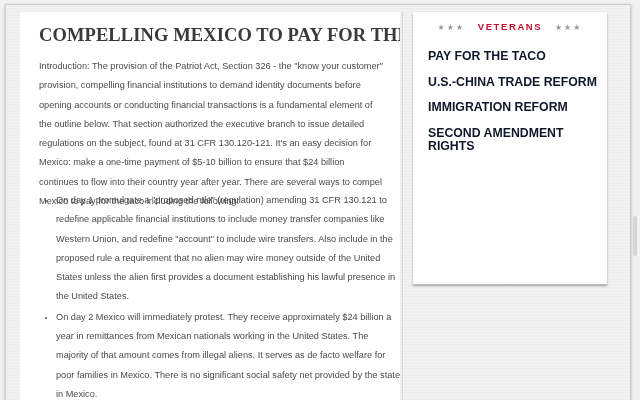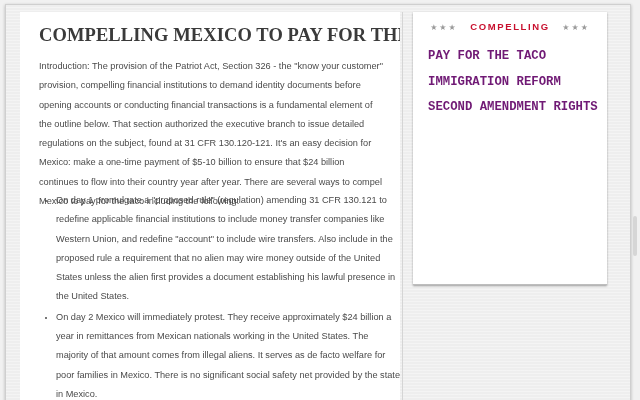--- a/index.html
+++ b/index.html
@@ -48,22 +48,22 @@
     border-bottom:1px solid #bdbdbd;
   }
   .positions-head {
     position:absolute; left:0; top:9px; width:100%; text-align:center;
     font-size:9.5px; white-space:nowrap;
   }
   .stars { color:#9a9a9a; font-size:8px; letter-spacing:2px; }
   .pos-title { color:#c8102e; font-weight:bold; letter-spacing:1.6px; margin:0 10px; }
   .pos-list { position:absolute; left:15px; top:38px; width:178px; margin:0; padding:0; list-style:none; }
   .pos-list li {
-    font-family:Liberation Mono, monospace; font-weight:bold;
-    font-size:12.3px; line-height:13.5px; color:#701a75;
+    font-family:Liberation Sans, sans-serif; font-weight:bold;
+    font-size:12.3px; line-height:13.5px; color:#0f172a;
     margin:0 0 12px 0; text-transform:uppercase;
   }
   .scrollbar {
     position:absolute; left:633px; top:216px; width:4px; height:40px;
     background:#d6d6d6; border-radius:2px;
   }
 </style>
 </head>
 <body>
 
@@ -77,23 +77,24 @@
     <li>On day 2 Mexico will immediately protest. They receive approximately $24 billion a year in remittances from Mexican nationals working in the United States. The majority of that amount comes from illegal aliens. It serves as de facto welfare for poor families in Mexico. There is no significant social safety net provided by the state in Mexico.</li>
 
   </ul>
 </div>
 
 <div class="sidebar-col"></div>
 
 <div class="positions-box">
   <div class="positions-head">
     <span class="stars">★★★</span>
-    <span class="pos-title">COMPELLING</span>
+    <span class="pos-title">VETERANS</span>
     <span class="stars">★★★</span>
   </div>
   <ul class="pos-list">
     <li>PAY FOR THE TACO</li>
+    <li>U.S.-CHINA TRADE REFORM</li>
     <li>IMMIGRATION REFORM</li>
     <li>SECOND AMENDMENT RIGHTS</li>
   </ul>
 </div>
 
 <div class="scrollbar"></div>
 
 </body></html>

